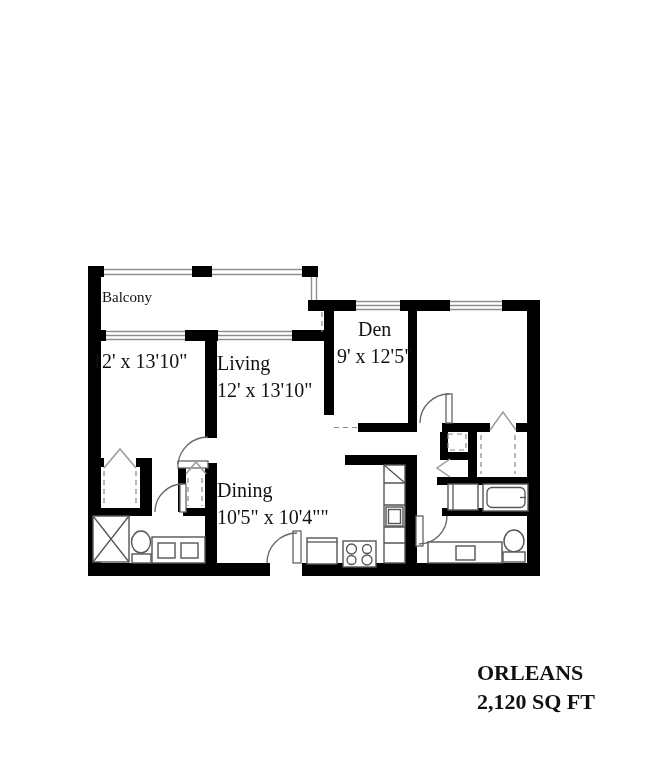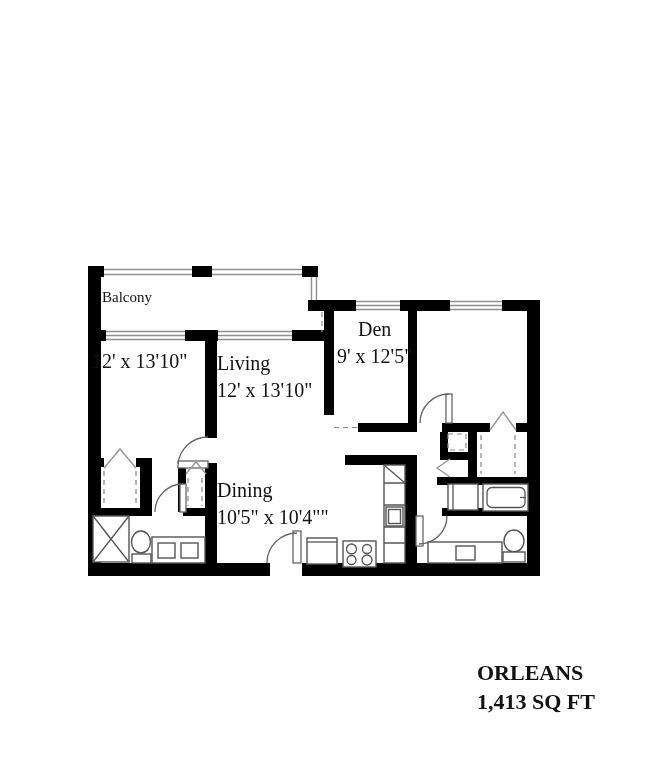--- a/index.html
+++ b/index.html
@@ -217,16 +217,16 @@
   </div>
 
 
   <div class="room-label" id="lbl-dining">
     <div class="rname">Dining</div>
     <div class="dims">10'5" x 10'4""</div>
   </div>
 
   <div class="plan-title">
     <div>ORLEANS</div>
-    <div>1,413 SQ FT</div>
+    <div>2,120 SQ FT</div>
   </div>
 
 </div>
 
 </body></html>

